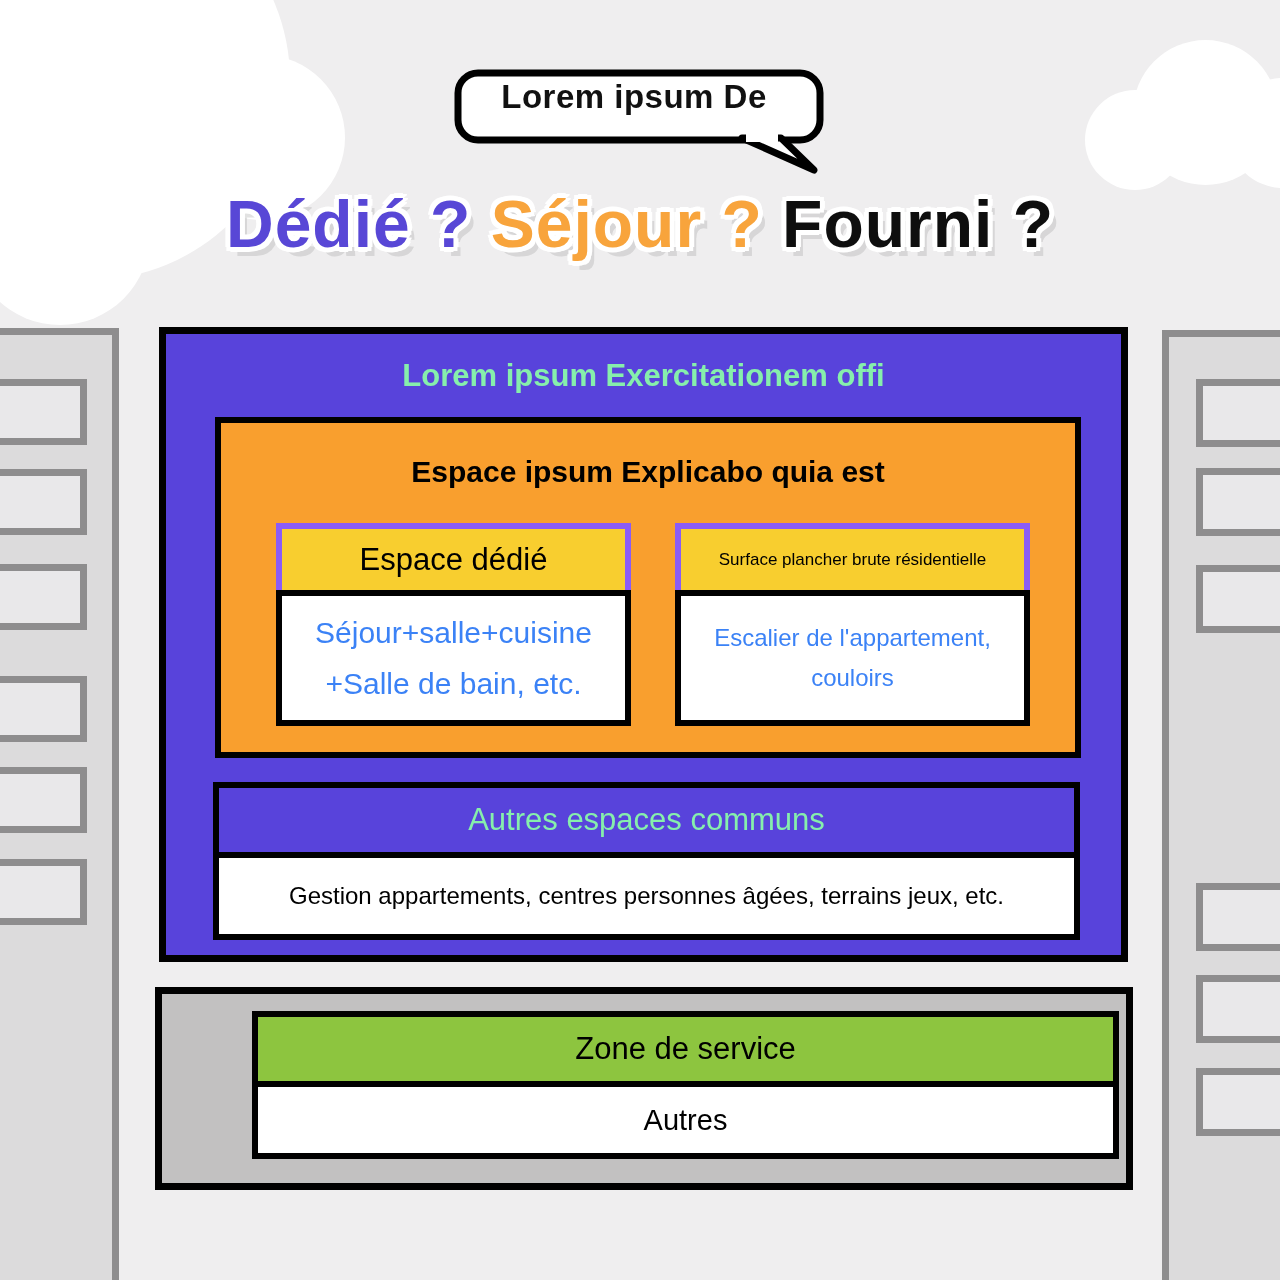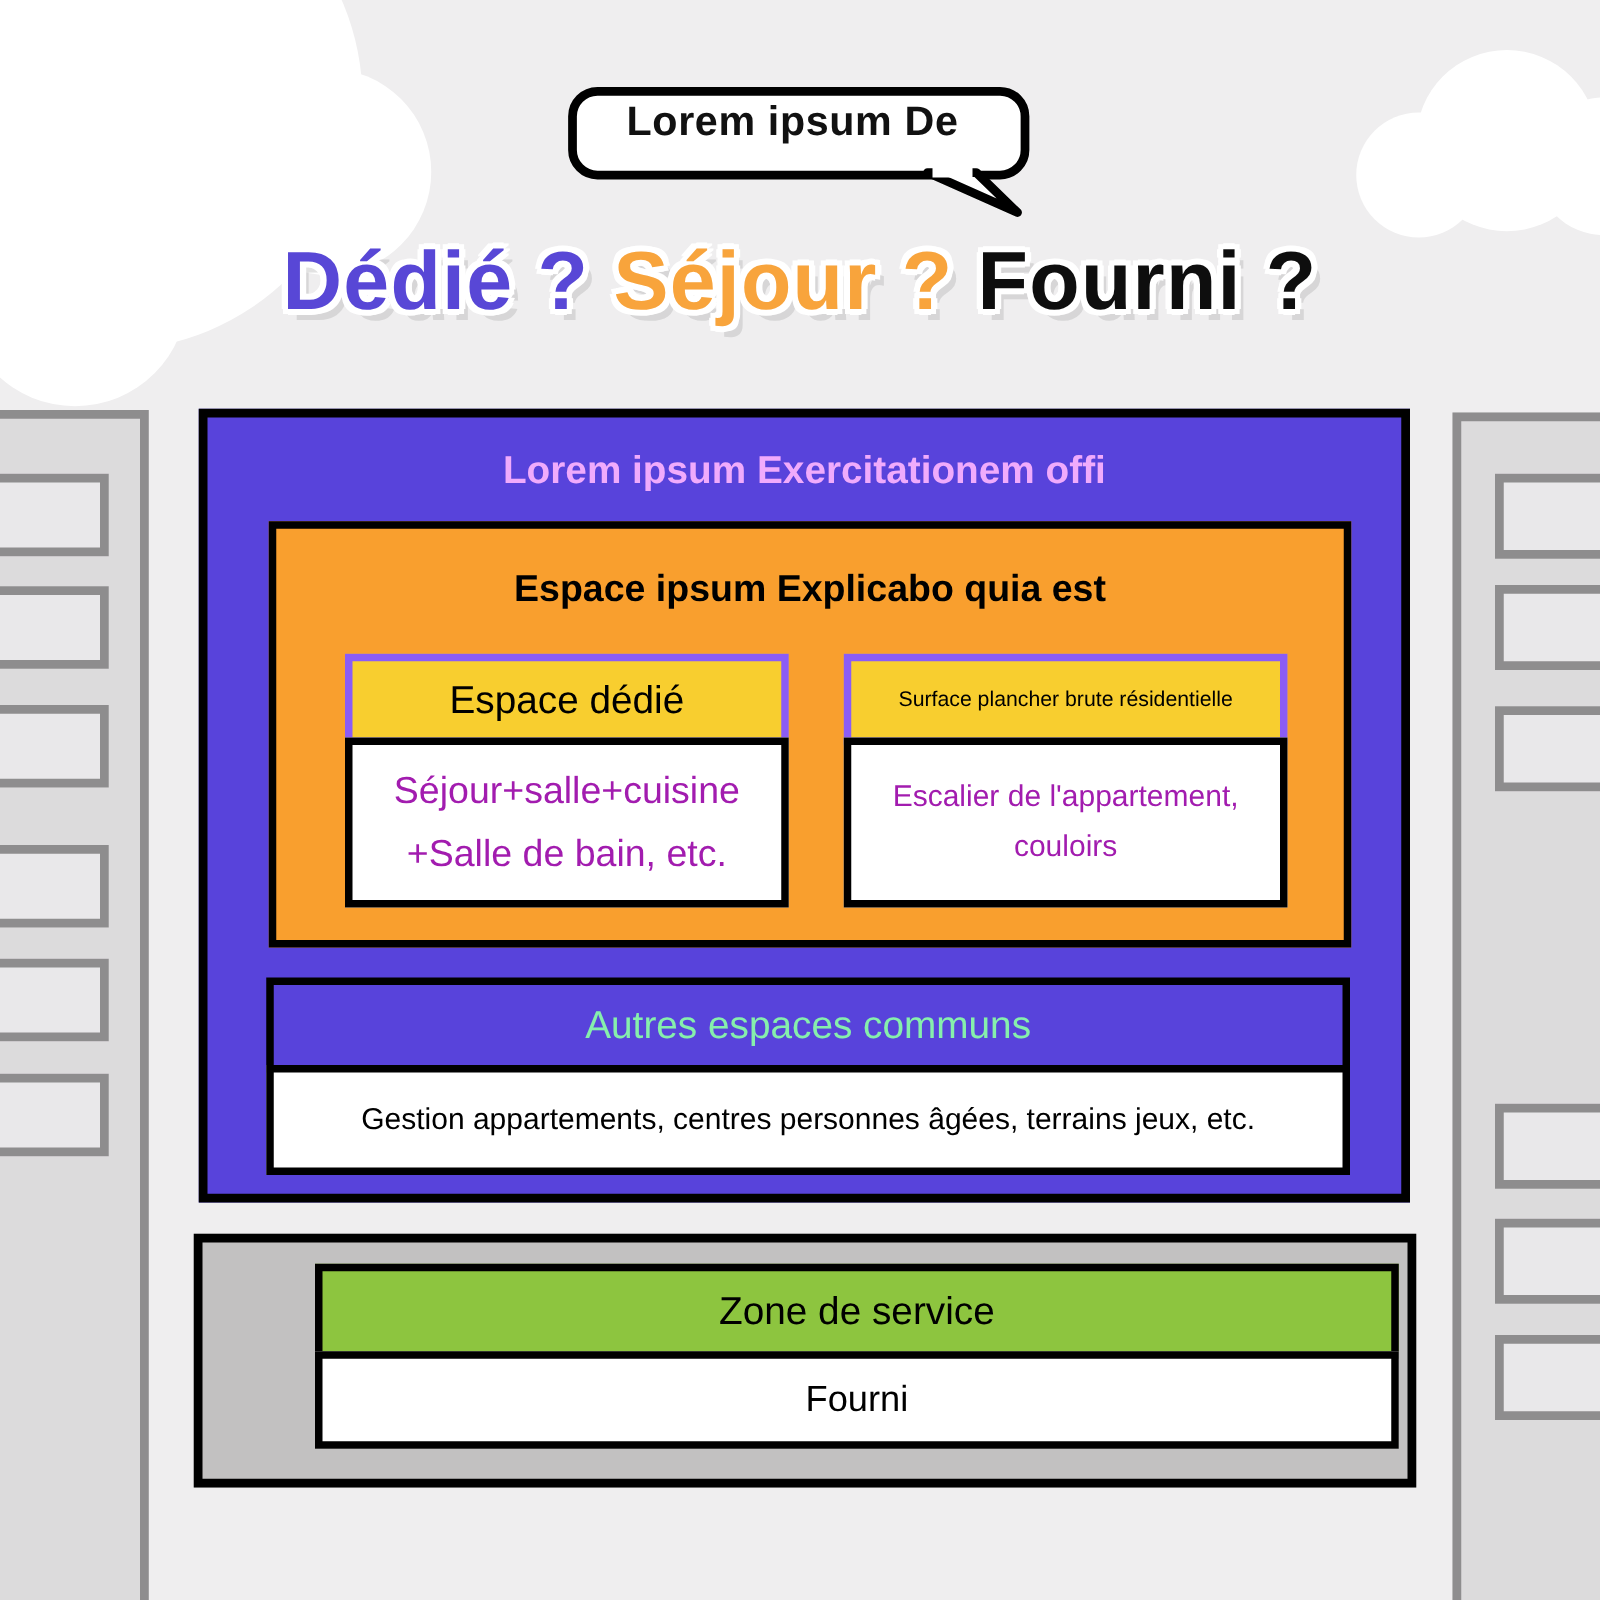--- a/index.html
+++ b/index.html
@@ -29,34 +29,34 @@
     text-shadow:-4px -4px 0 #fff,4px -4px 0 #fff,-4px 4px 0 #fff,4px 4px 0 #fff,
       -5px 0 0 #fff,5px 0 0 #fff,0 -5px 0 #fff,0 5px 0 #fff,
       7px 9px 0 rgba(160,160,160,.30);}
   .t-purple{color:#5847D6;}
   .t-orange{color:#F8A43C;}
   .t-black{color:#0E0E0E;}
 
   
   .residence{position:absolute;left:159px;top:327px;width:969px;height:635px;
     background:#5843DB;border:7px solid #000;box-sizing:border-box;z-index:3;}
-  .residence-title{margin-top:24px;text-align:center;color:#f0abfc;font-size:31px;font-weight:bold;}
+  .residence-title{margin-top:24px;text-align:center;color:#86efac;font-size:31px;font-weight:bold;}
 
   .apartment{position:absolute;left:49px;top:83px;width:866px;height:341px;
     background:#F99F2E;border:6px solid #000;box-sizing:border-box;}
   .apartment-title{margin-top:32px;text-align:center;color:#000;font-size:30px;font-weight:bold;}
 
   .cols{position:absolute;left:55px;top:100px;width:755px;display:flex;gap:44px;}
   .col{width:355px;box-sizing:border-box;}
   .col-header{background:#F8CE2F;border:6px solid #8b5cf6;box-sizing:border-box;height:73px;
     display:flex;align-items:center;justify-content:center;text-align:right;color:#000;}
   .col-header.small{font-size:17px;}
   .col-header.big{font-size:31px;}
   .col-body{background:#FFFFFF;border:6px solid #000;box-sizing:border-box;height:136px;margin-top:-6px;
-    display:flex;align-items:center;justify-content:center;text-align:center;color:#a21caf;padding:0 20px;}
+    display:flex;align-items:center;justify-content:center;text-align:center;color:#3b82f6;padding:0 20px;}
   .col-body.big{font-size:30px;line-height:1.7;}
   .col-body.small{font-size:24px;line-height:1.65;}
 
   .common{position:absolute;left:47px;top:448px;width:867px;}
   .common-header{background:#5843DB;border:6px solid #000;box-sizing:border-box;height:76px;
     display:flex;align-items:center;justify-content:center;color:#86efac;font-size:31px;}
   .common-body{background:#FFFFFF;border:6px solid #000;box-sizing:border-box;height:88px;margin-top:-6px;
     display:flex;align-items:center;justify-content:center;color:#000;font-size:24px;}
 
   
@@ -128,17 +128,17 @@
 
     <div class="common">
       <div class="common-header">Autres espaces communs</div>
       <div class="common-body">Gestion appartements, centres personnes âgées, terrains jeux, etc.</div>
     </div>
   </div>
 
   <div class="service">
     <div class="service-inner">
       <div class="service-header">Zone de service</div>
-      <div class="service-body">Fourni</div>
+      <div class="service-body">Autres</div>
     </div>
   </div>
 
 </div>
 
 </body></html>

